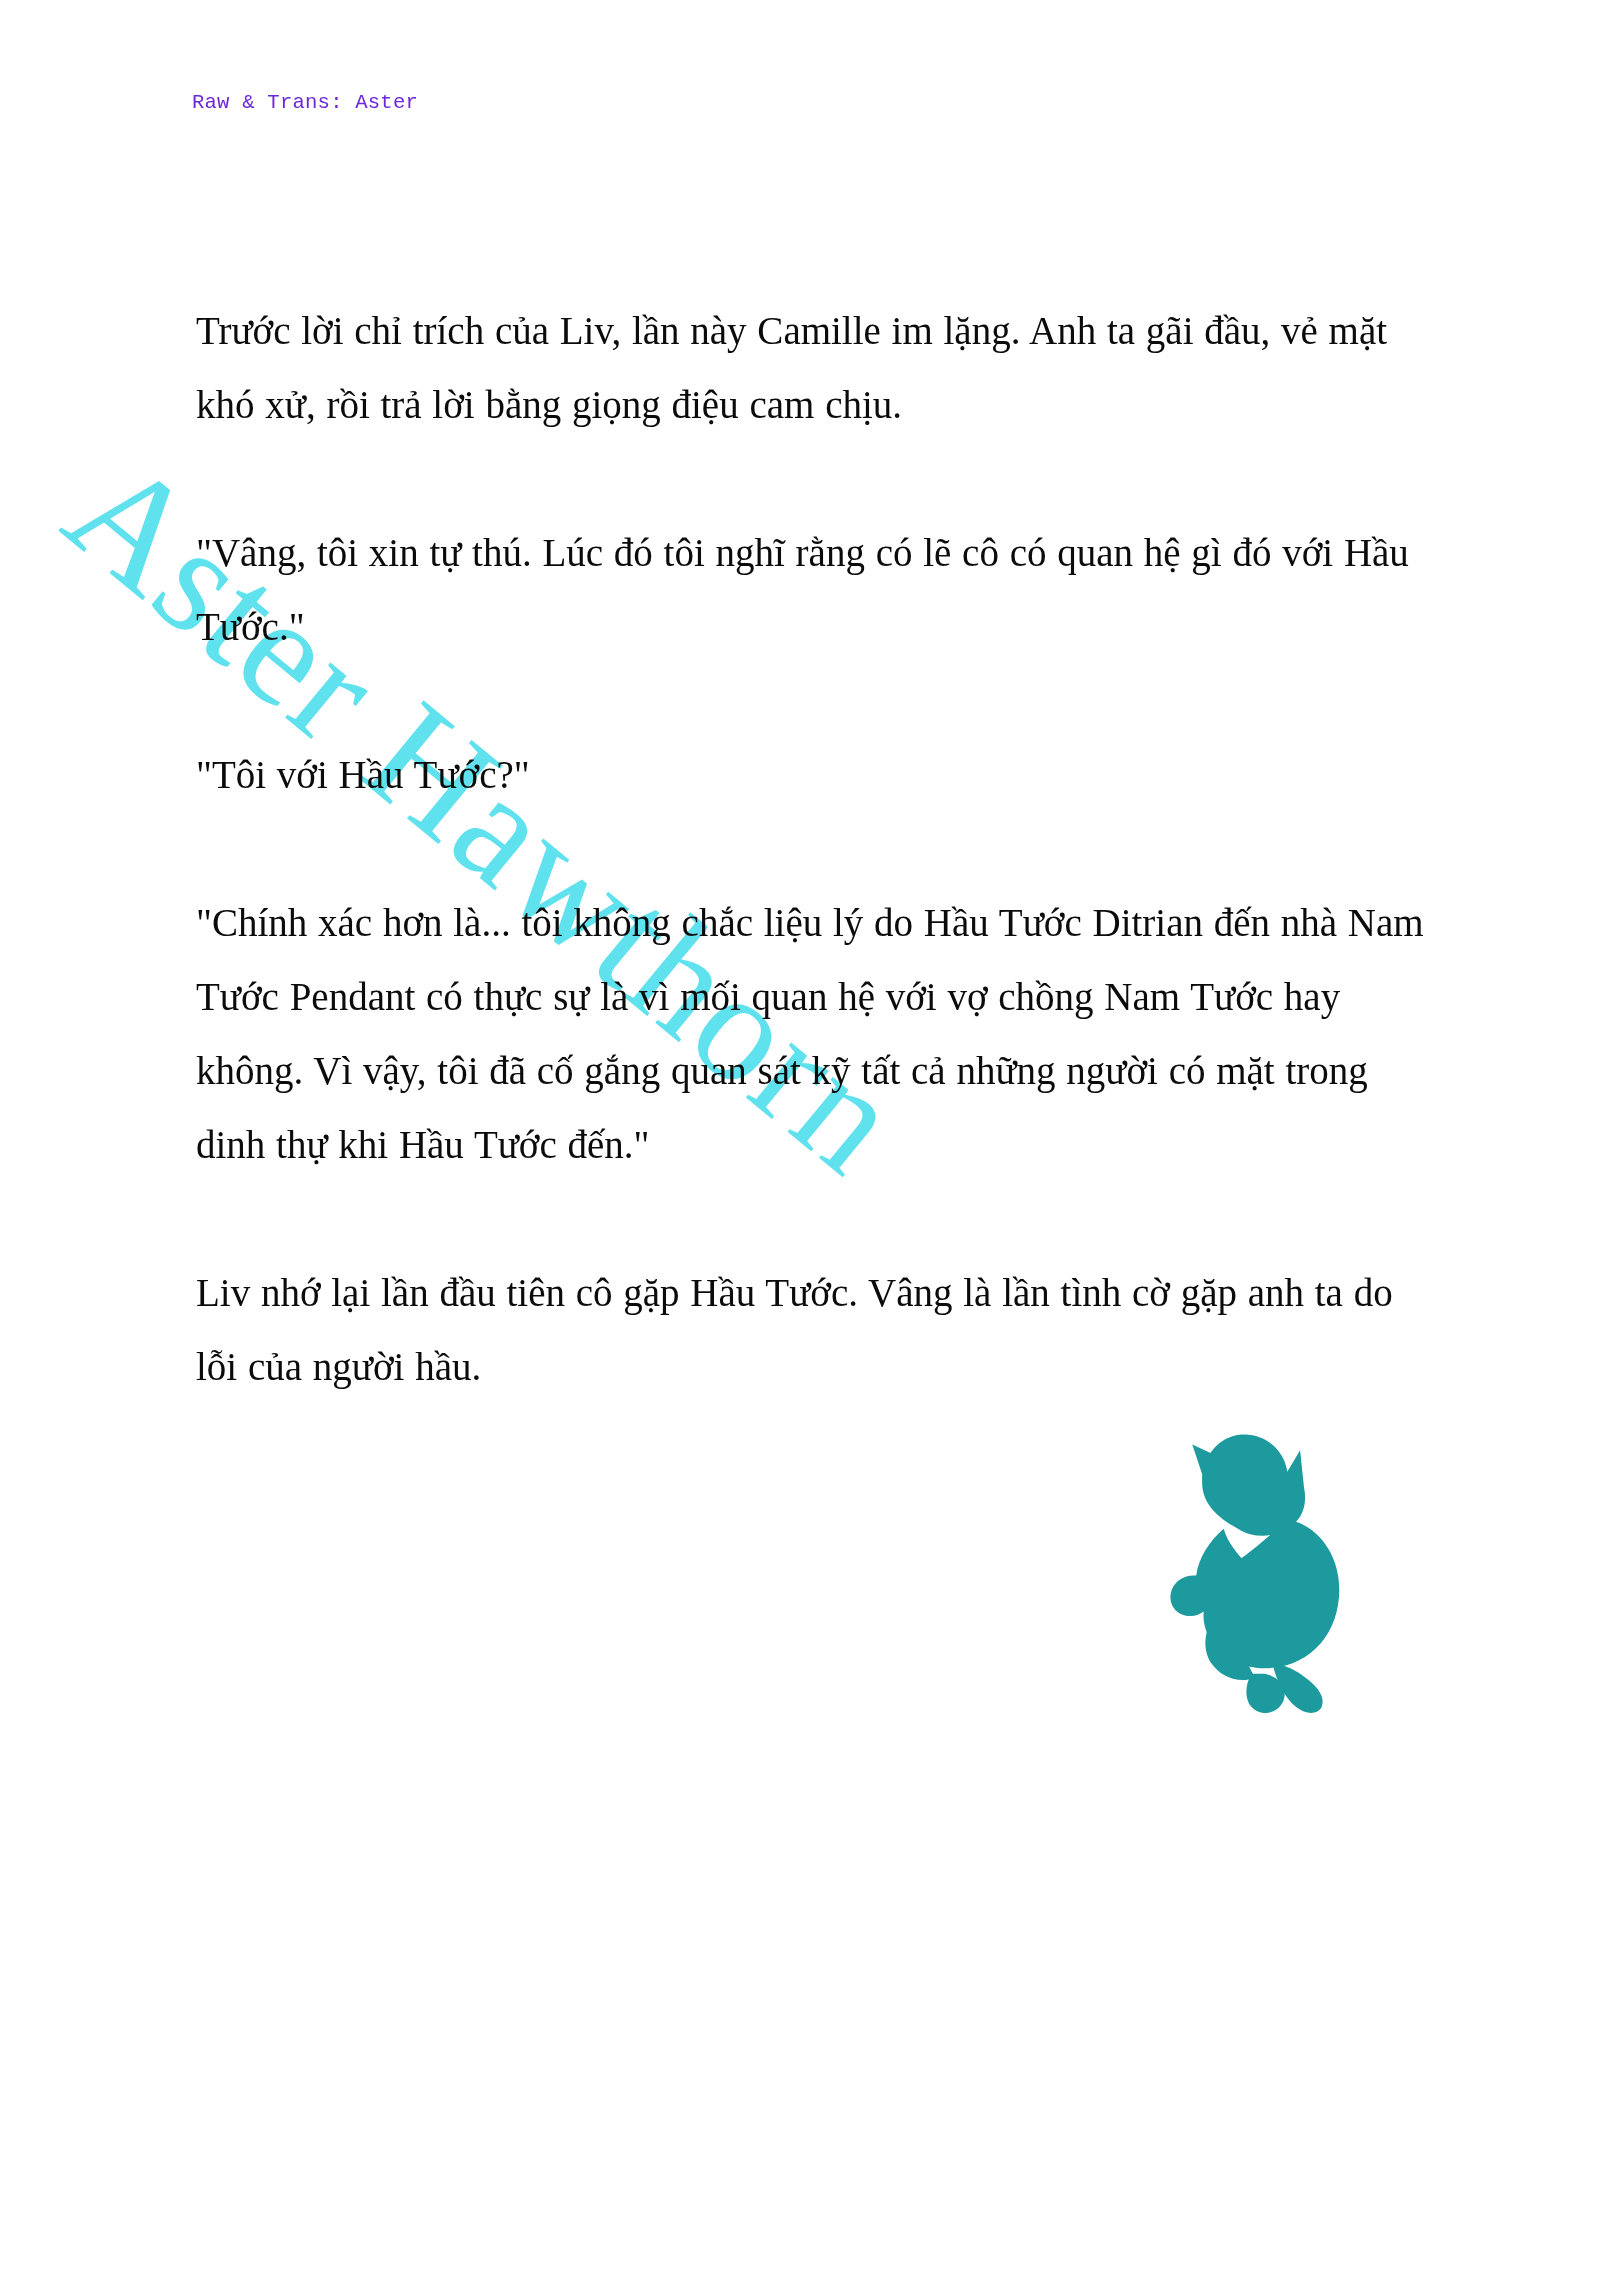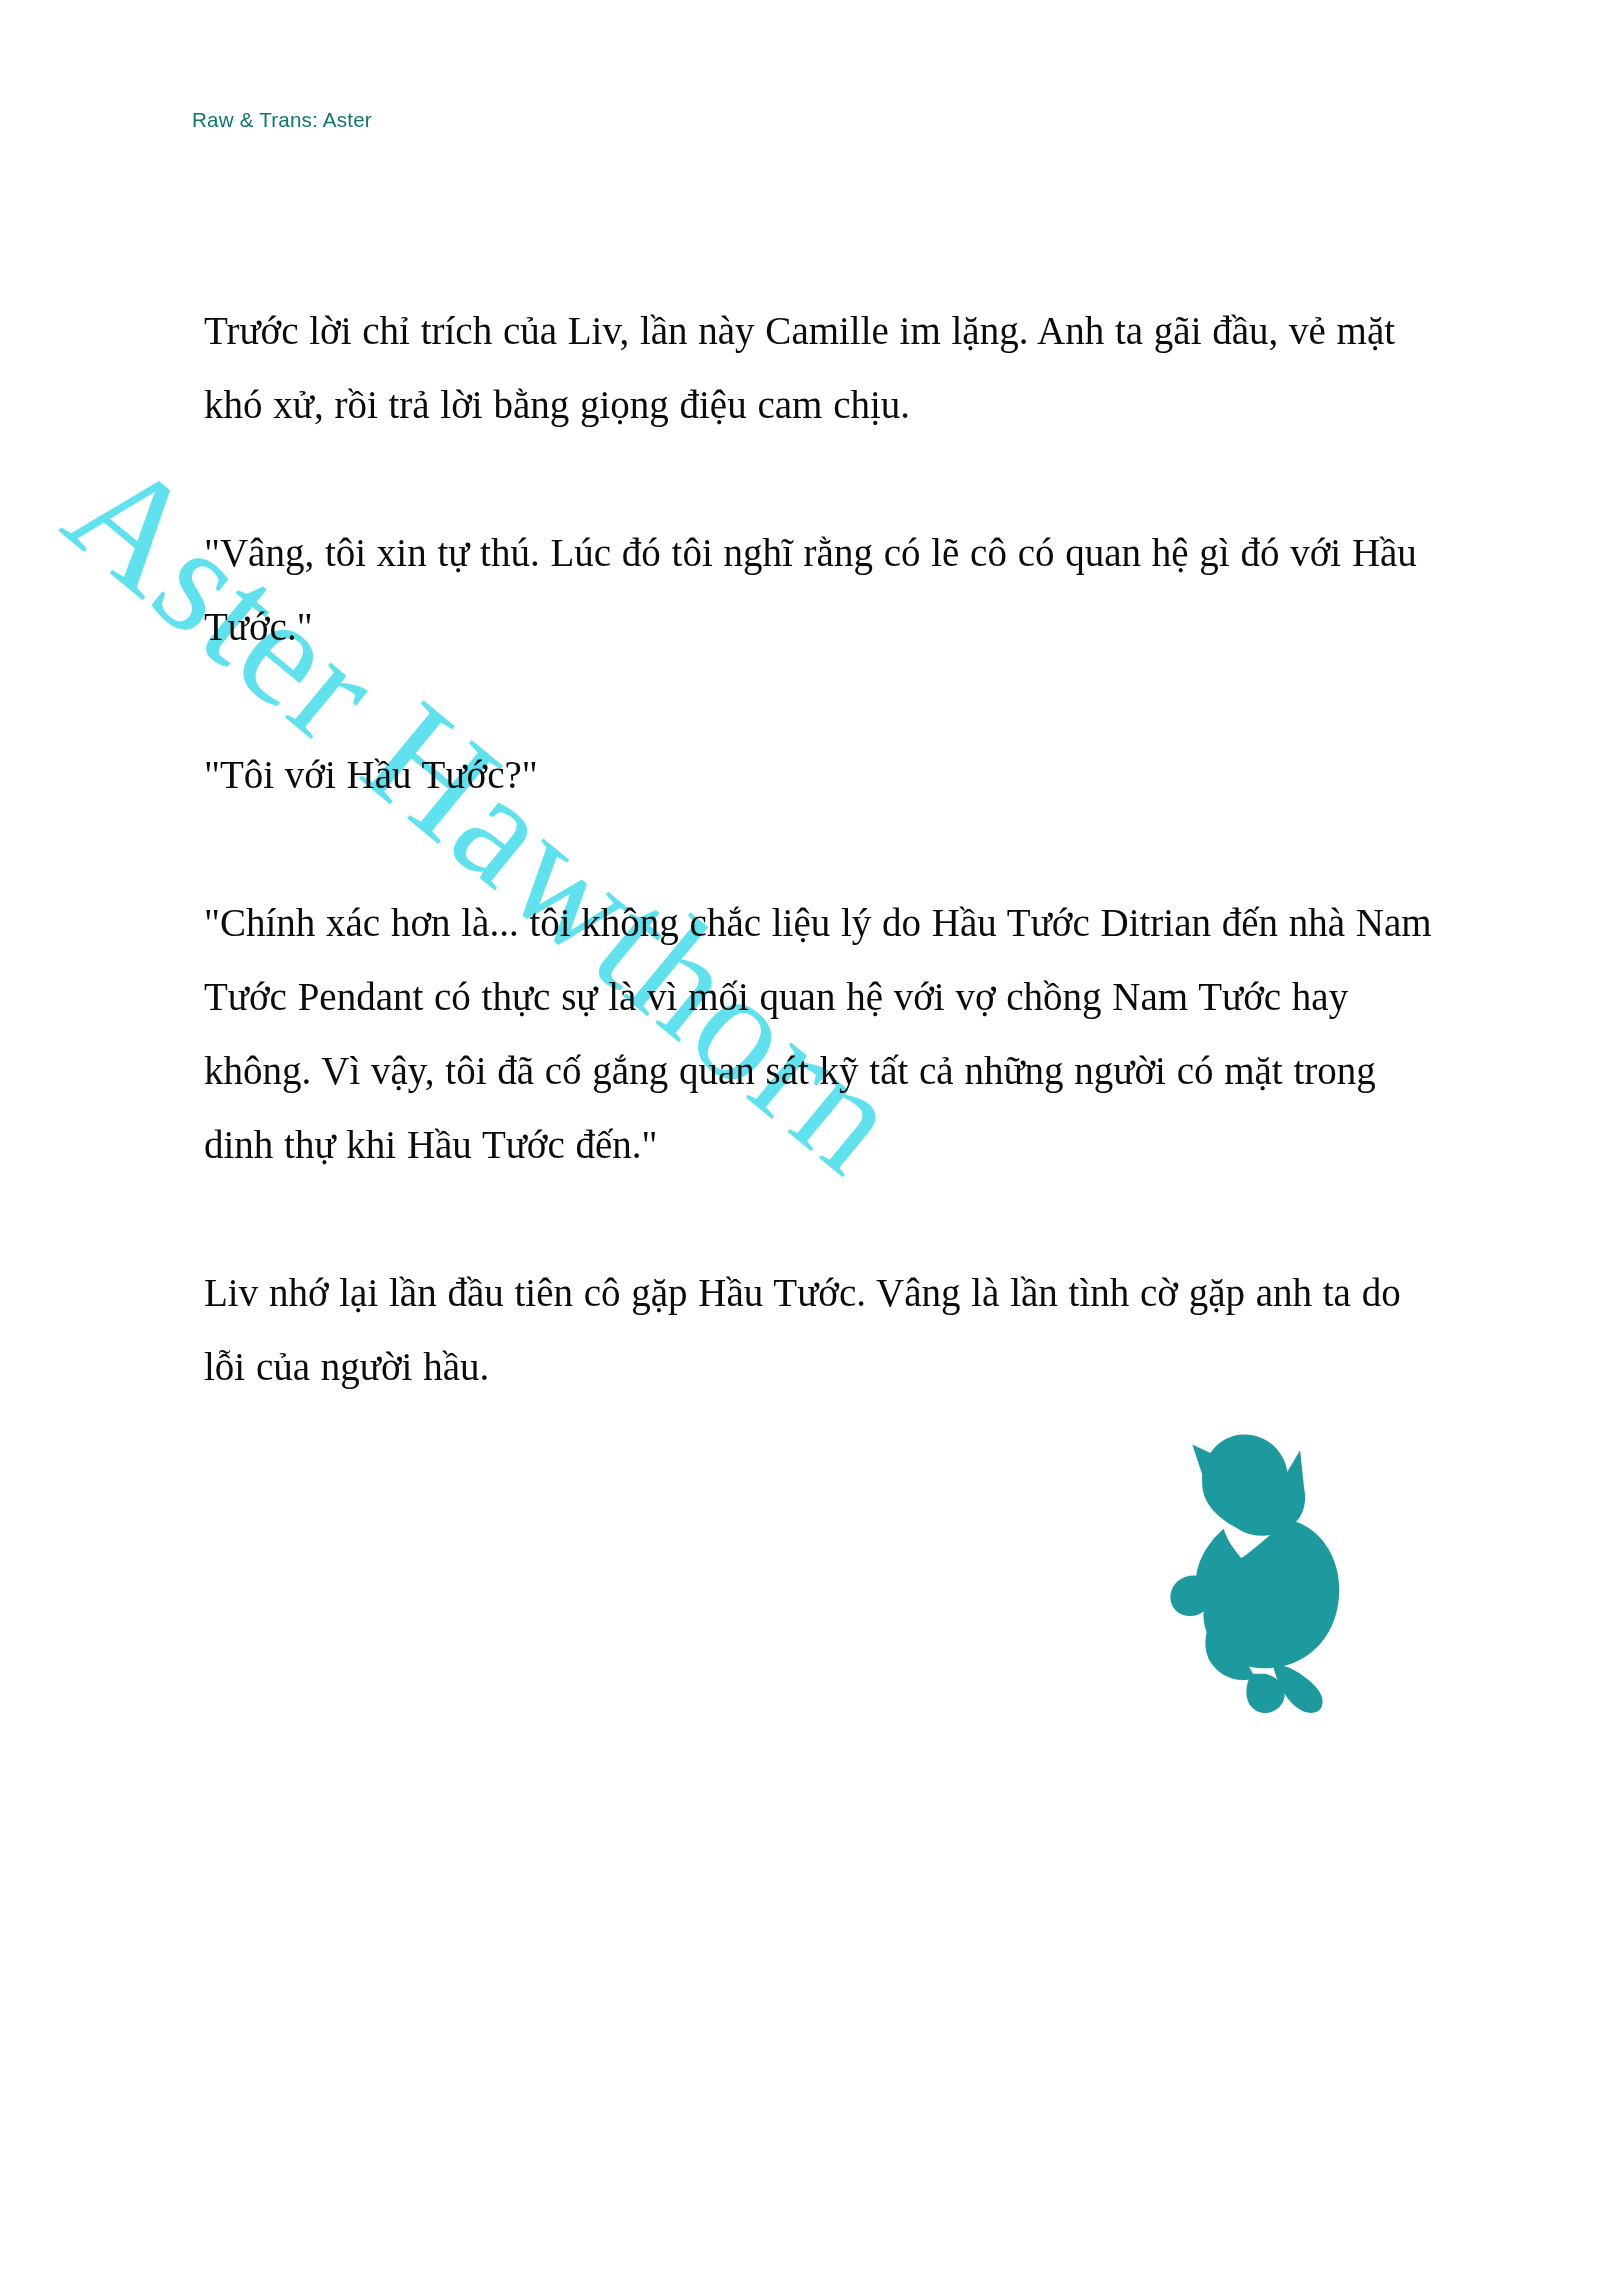--- a/index.html
+++ b/index.html
@@ -12,40 +12,40 @@
   }
   .page {
     position: relative;
     width: 1621px;
     height: 2293px;
     background: #ffffff;
     overflow: hidden;
   }
   .header {
     position: absolute;
-    top: 108px;
+    top: 91px;
     left: 192px;
-    font-family: Liberation Sans, sans-serif;
+    font-family: Liberation Mono, monospace;
     font-size: 20.6px;
-    color: #0f766e;
+    color: #6d28d9;
     letter-spacing: 0.2px;
     white-space: nowrap;
   }
   .content {
     position: absolute;
     top: 294px;
     left: 192px;
     width: 1245px;
     z-index: 3;
   }
   .para {
     font-size: 39px;
     line-height: 74px;
     color: #0b0b0b;
-    margin: 0 0 74px 12px;
+    margin: 0 0 74px 4px;
     text-align: left;
     word-spacing: 1px;
   }
   
   .watermark {
     position: absolute;
     left: 147px;
     top: 421px;
     width: 1176px;
     height: 804px;

